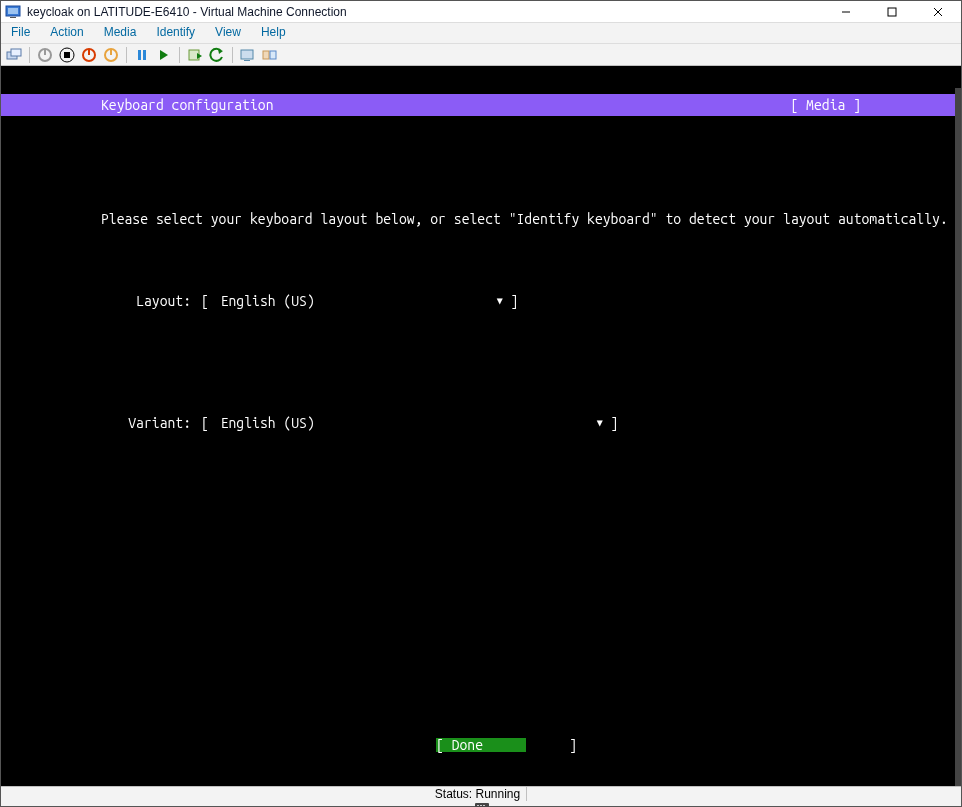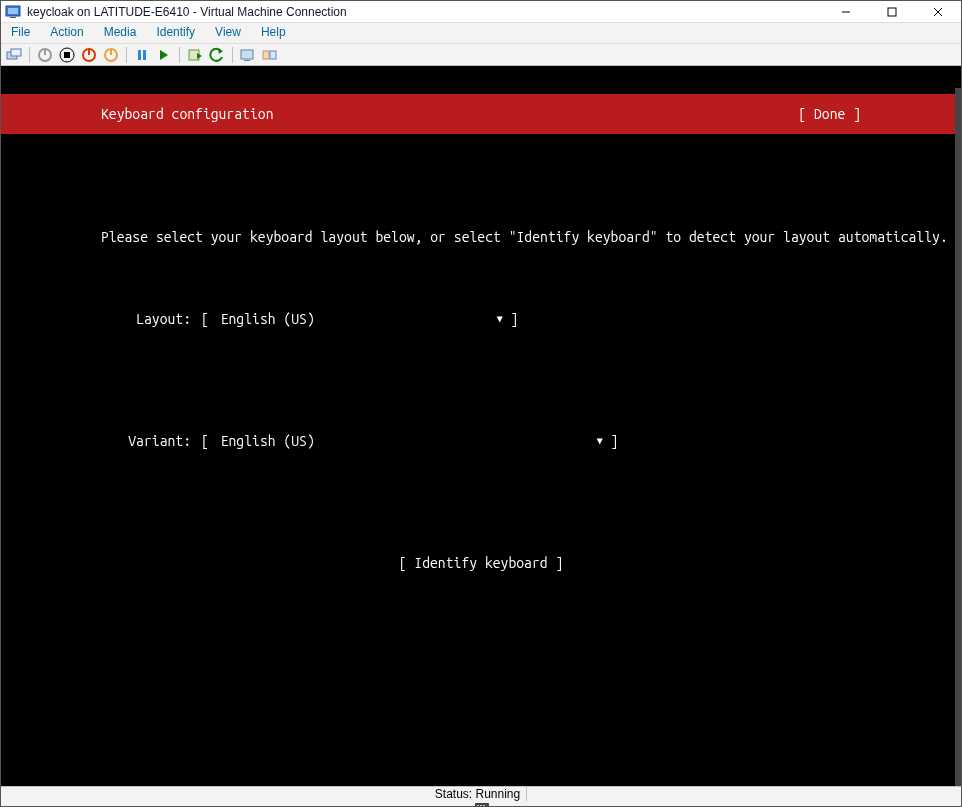--- a/index.html
+++ b/index.html
@@ -9,21 +9,21 @@
   .titlebar .icon { width: 16px; height: 16px; margin: 0 4px; display: inline-flex; align-items: center; justify-content: center; }
   .titlebar .title { flex: 1; padding-left: 2px; }
   .titlebar .wbtn { width: 46px; height: 22px; display: flex; align-items: center; justify-content: center; font-size: 12px; }
   .menubar { display: flex; height: 21px; background: #f3f3f3; font-size: 12px; color: #0369a1; border-bottom: 1px solid #ddd; }
   .menubar .mitem { padding: 2px 10px; }
   .toolbar { display: flex; align-items: center; height: 22px; background: #f3f3f3; padding: 0 4px; gap: 4px; border-bottom: 1px solid #c0c0c0; }
   .toolbar .tbtn { width: 18px; height: 18px; display: flex; align-items: center; justify-content: center; border-radius: 2px; }
   .toolbar .sep { width: 1px; height: 16px; background: #c0c0c0; margin: 0 2px; }
   .content { flex: 1; background: #000; position: relative; overflow: hidden; }
   .term { position: absolute; inset: 0; font-family: "Ubuntu Mono","DejaVu Sans Mono","Courier New",monospace; font-size: 14px; line-height: 14px; color: #fff; white-space: pre; letter-spacing: 0; }
-  .term .header { display: flex; height: 40px; background: #b91c1c; color: #fff; align-items: center; }
+  .term .header { display: flex; height: 22px; background: #8b5cf6; color: #fff; align-items: center; }
   .term .header .htitle { margin-left: 100px; }
   .term .header .help { margin-left: auto; margin-right: 100px; }
   .term .body { padding: 0; }
   .tline { height: 14px; padding-left: 100px; }
   .tcenter { text-align: center; padding-left: 0; }
   .tgap { height: 12px; }
   .selrow { display: flex; align-items: center; height: 14px; }
   .label { width: 200px; text-align: right; padding-right: 10px; }
   .selbox { display: flex; align-items: center; }
   .selbox .l { }
@@ -149,21 +149,21 @@
           <rect x="1" y="4" width="6" height="8" fill="#f0d8b8" stroke="#c89858"></rect>
           <rect x="8" y="4" width="6" height="8" fill="#d8e8f8" stroke="#5888c8"></rect>
         </svg>
       </div>
   </div>
 
   <div class="content">
     <div class="term">
       <div class="header">
         <span class="htitle">Keyboard configuration</span>
-        <span class="help">[ Done ]</span>
+        <span class="help">[ Media ]</span>
       </div>
       <div class="body">
         <div class="tgap"></div>
         <div class="tline">Please select your keyboard layout below, or select "Identify keyboard" to detect your layout automatically.</div>
         <div class="tgap"></div>
         <div class="selrow">
           <span class="label">Layout:</span>
           <span class="selbox">
             <span class="l">[ </span><span class="val" style="width:280px">English (US)</span><span class="arrow">▼</span><span> ]</span>
           </span>
@@ -171,23 +171,23 @@
         <div class="tgap"></div>
         <div class="tgap"></div>
         <div class="selrow">
           <span class="label">Variant:</span>
           <span class="selbox">
             <span class="l">[ </span><span class="val" style="width:380px">English (US)</span><span class="arrow">▼</span><span> ]</span>
           </span>
         </div>
         <div class="tgap"></div>
         <div class="tgap"></div>
-        <div class="tline tcenter"><span>[ Identify keyboard ]</span></div>
       </div>
       <div class="footer">
+        <div class="frow"><span class="fbtn done">[ Done           ]</span></div>
       </div>
     </div>
     <div class="rightedge"></div>
   </div>
 
   <div class="statusbar">
     <span class="stext">Status: Running</span>
     <span class="spacer"></span>
     <span class="sicn">
         <svg width="14" height="12">

